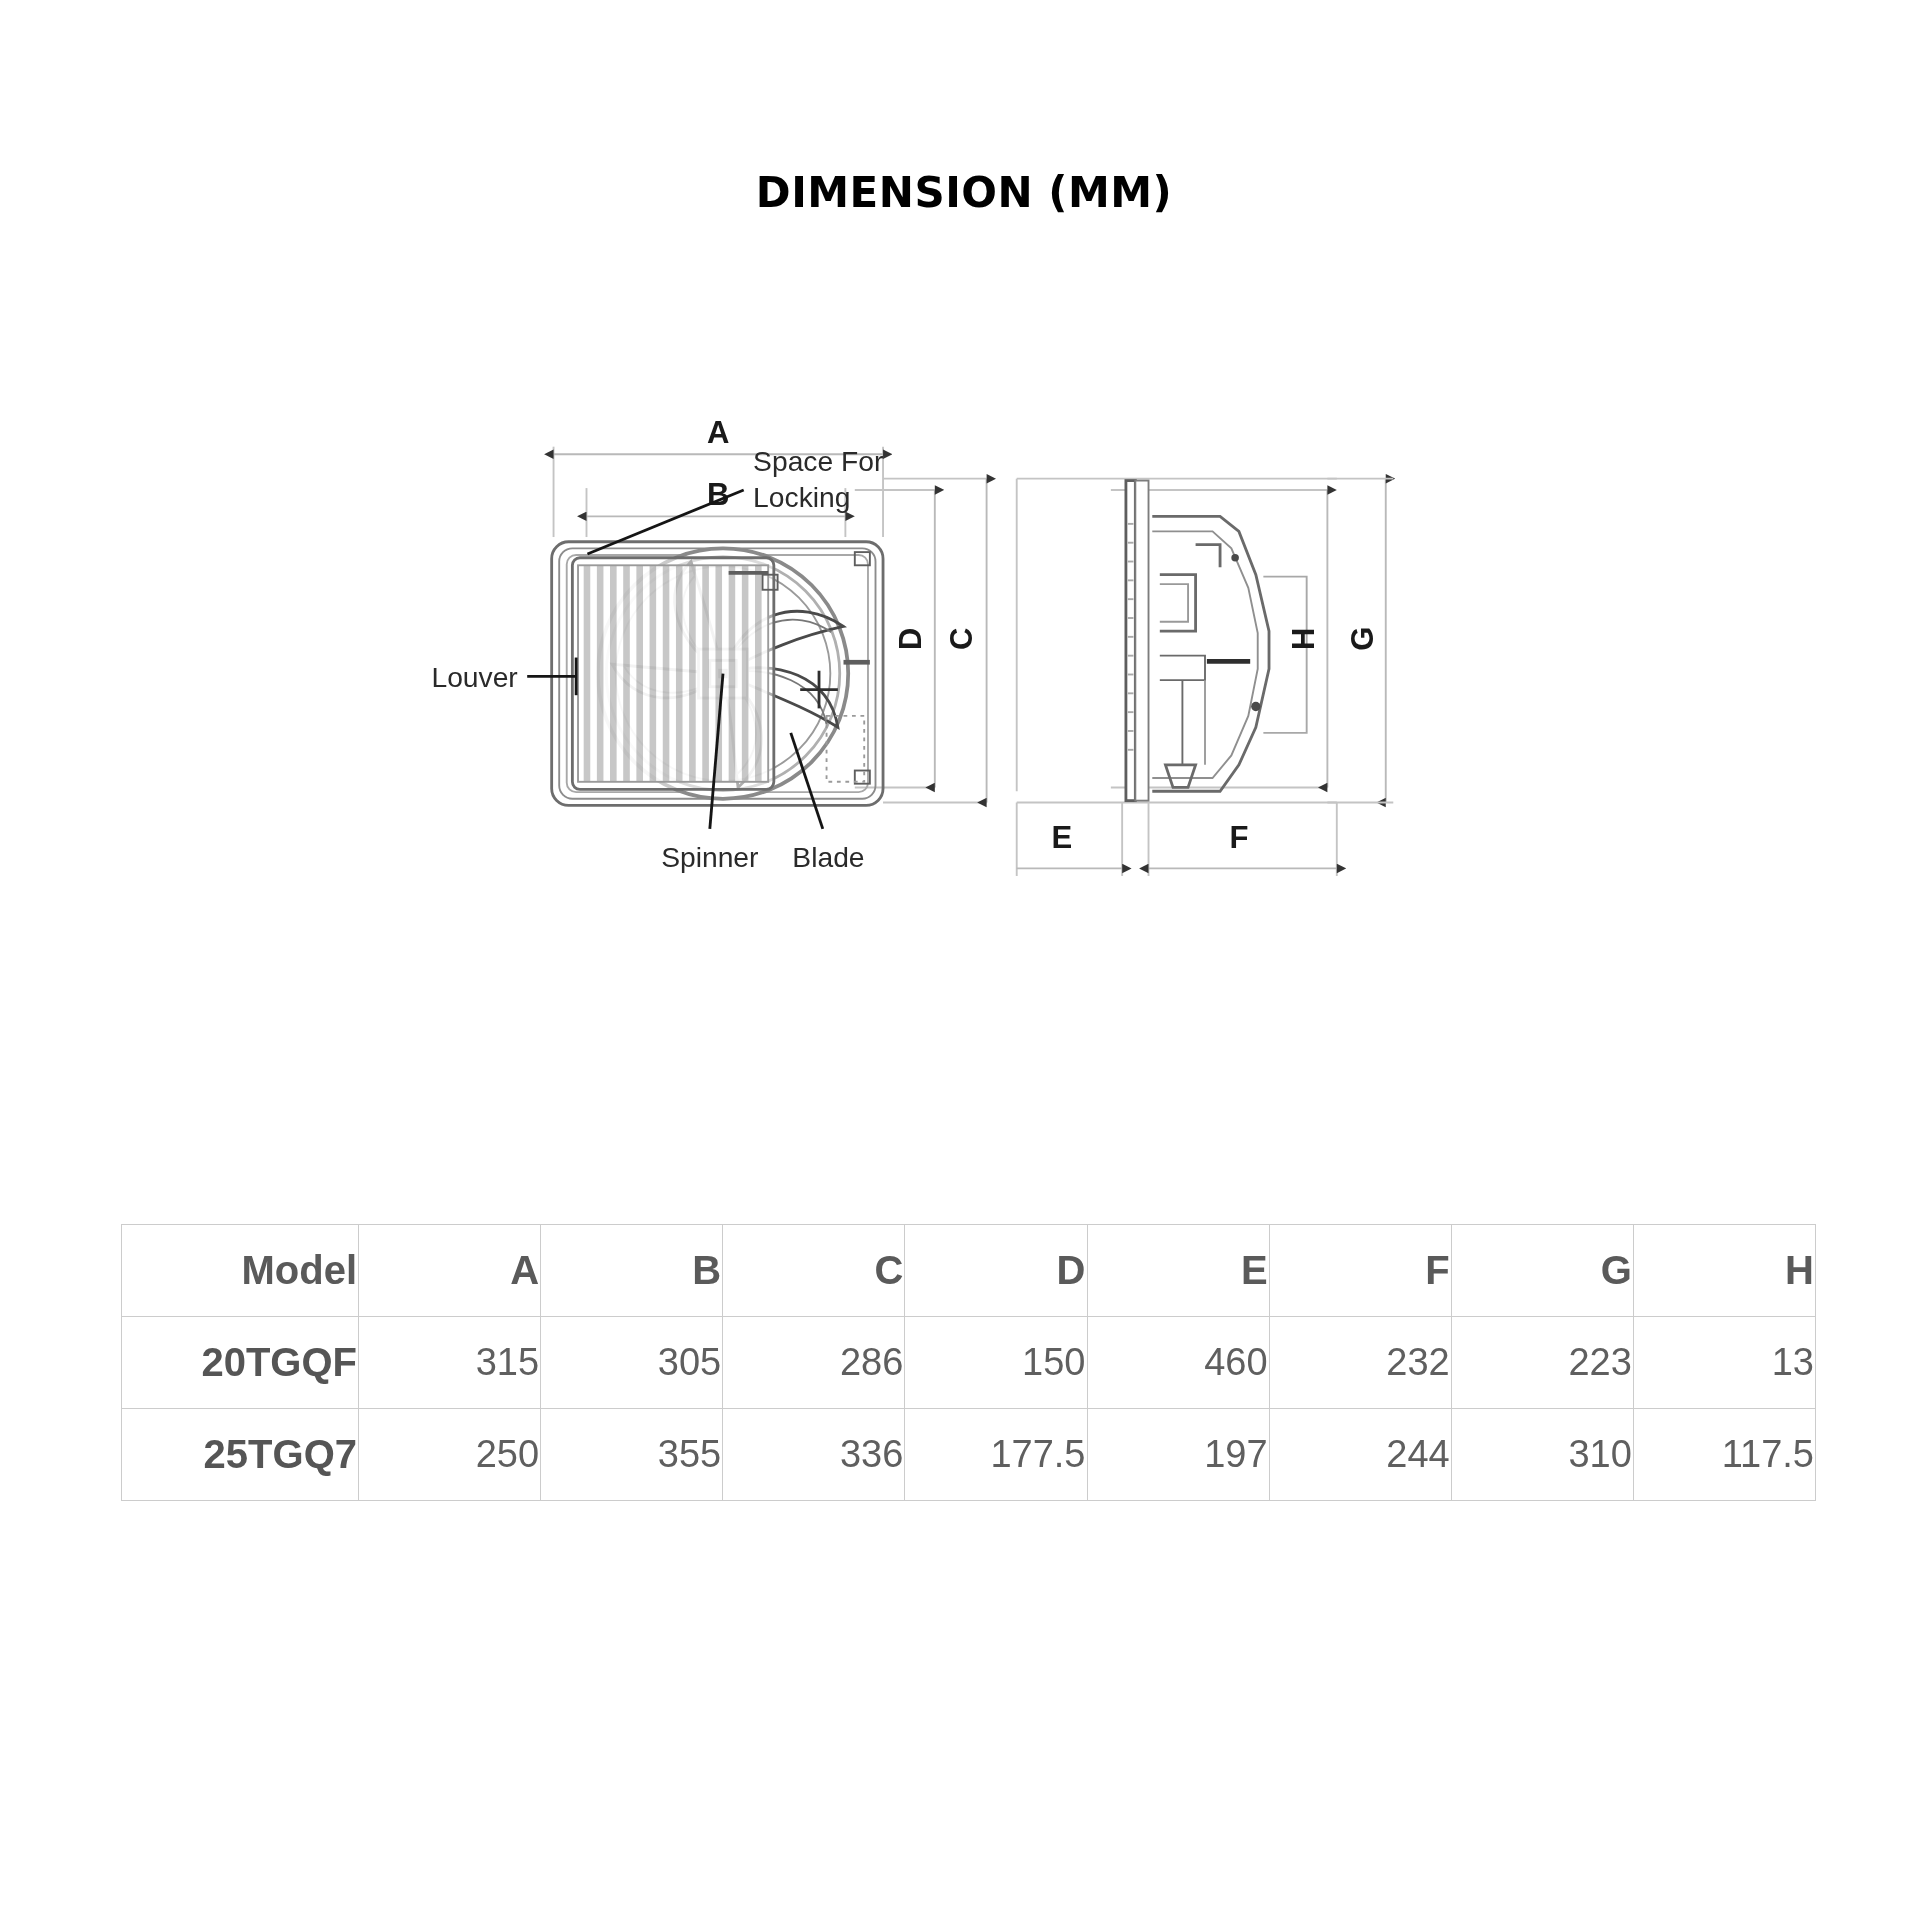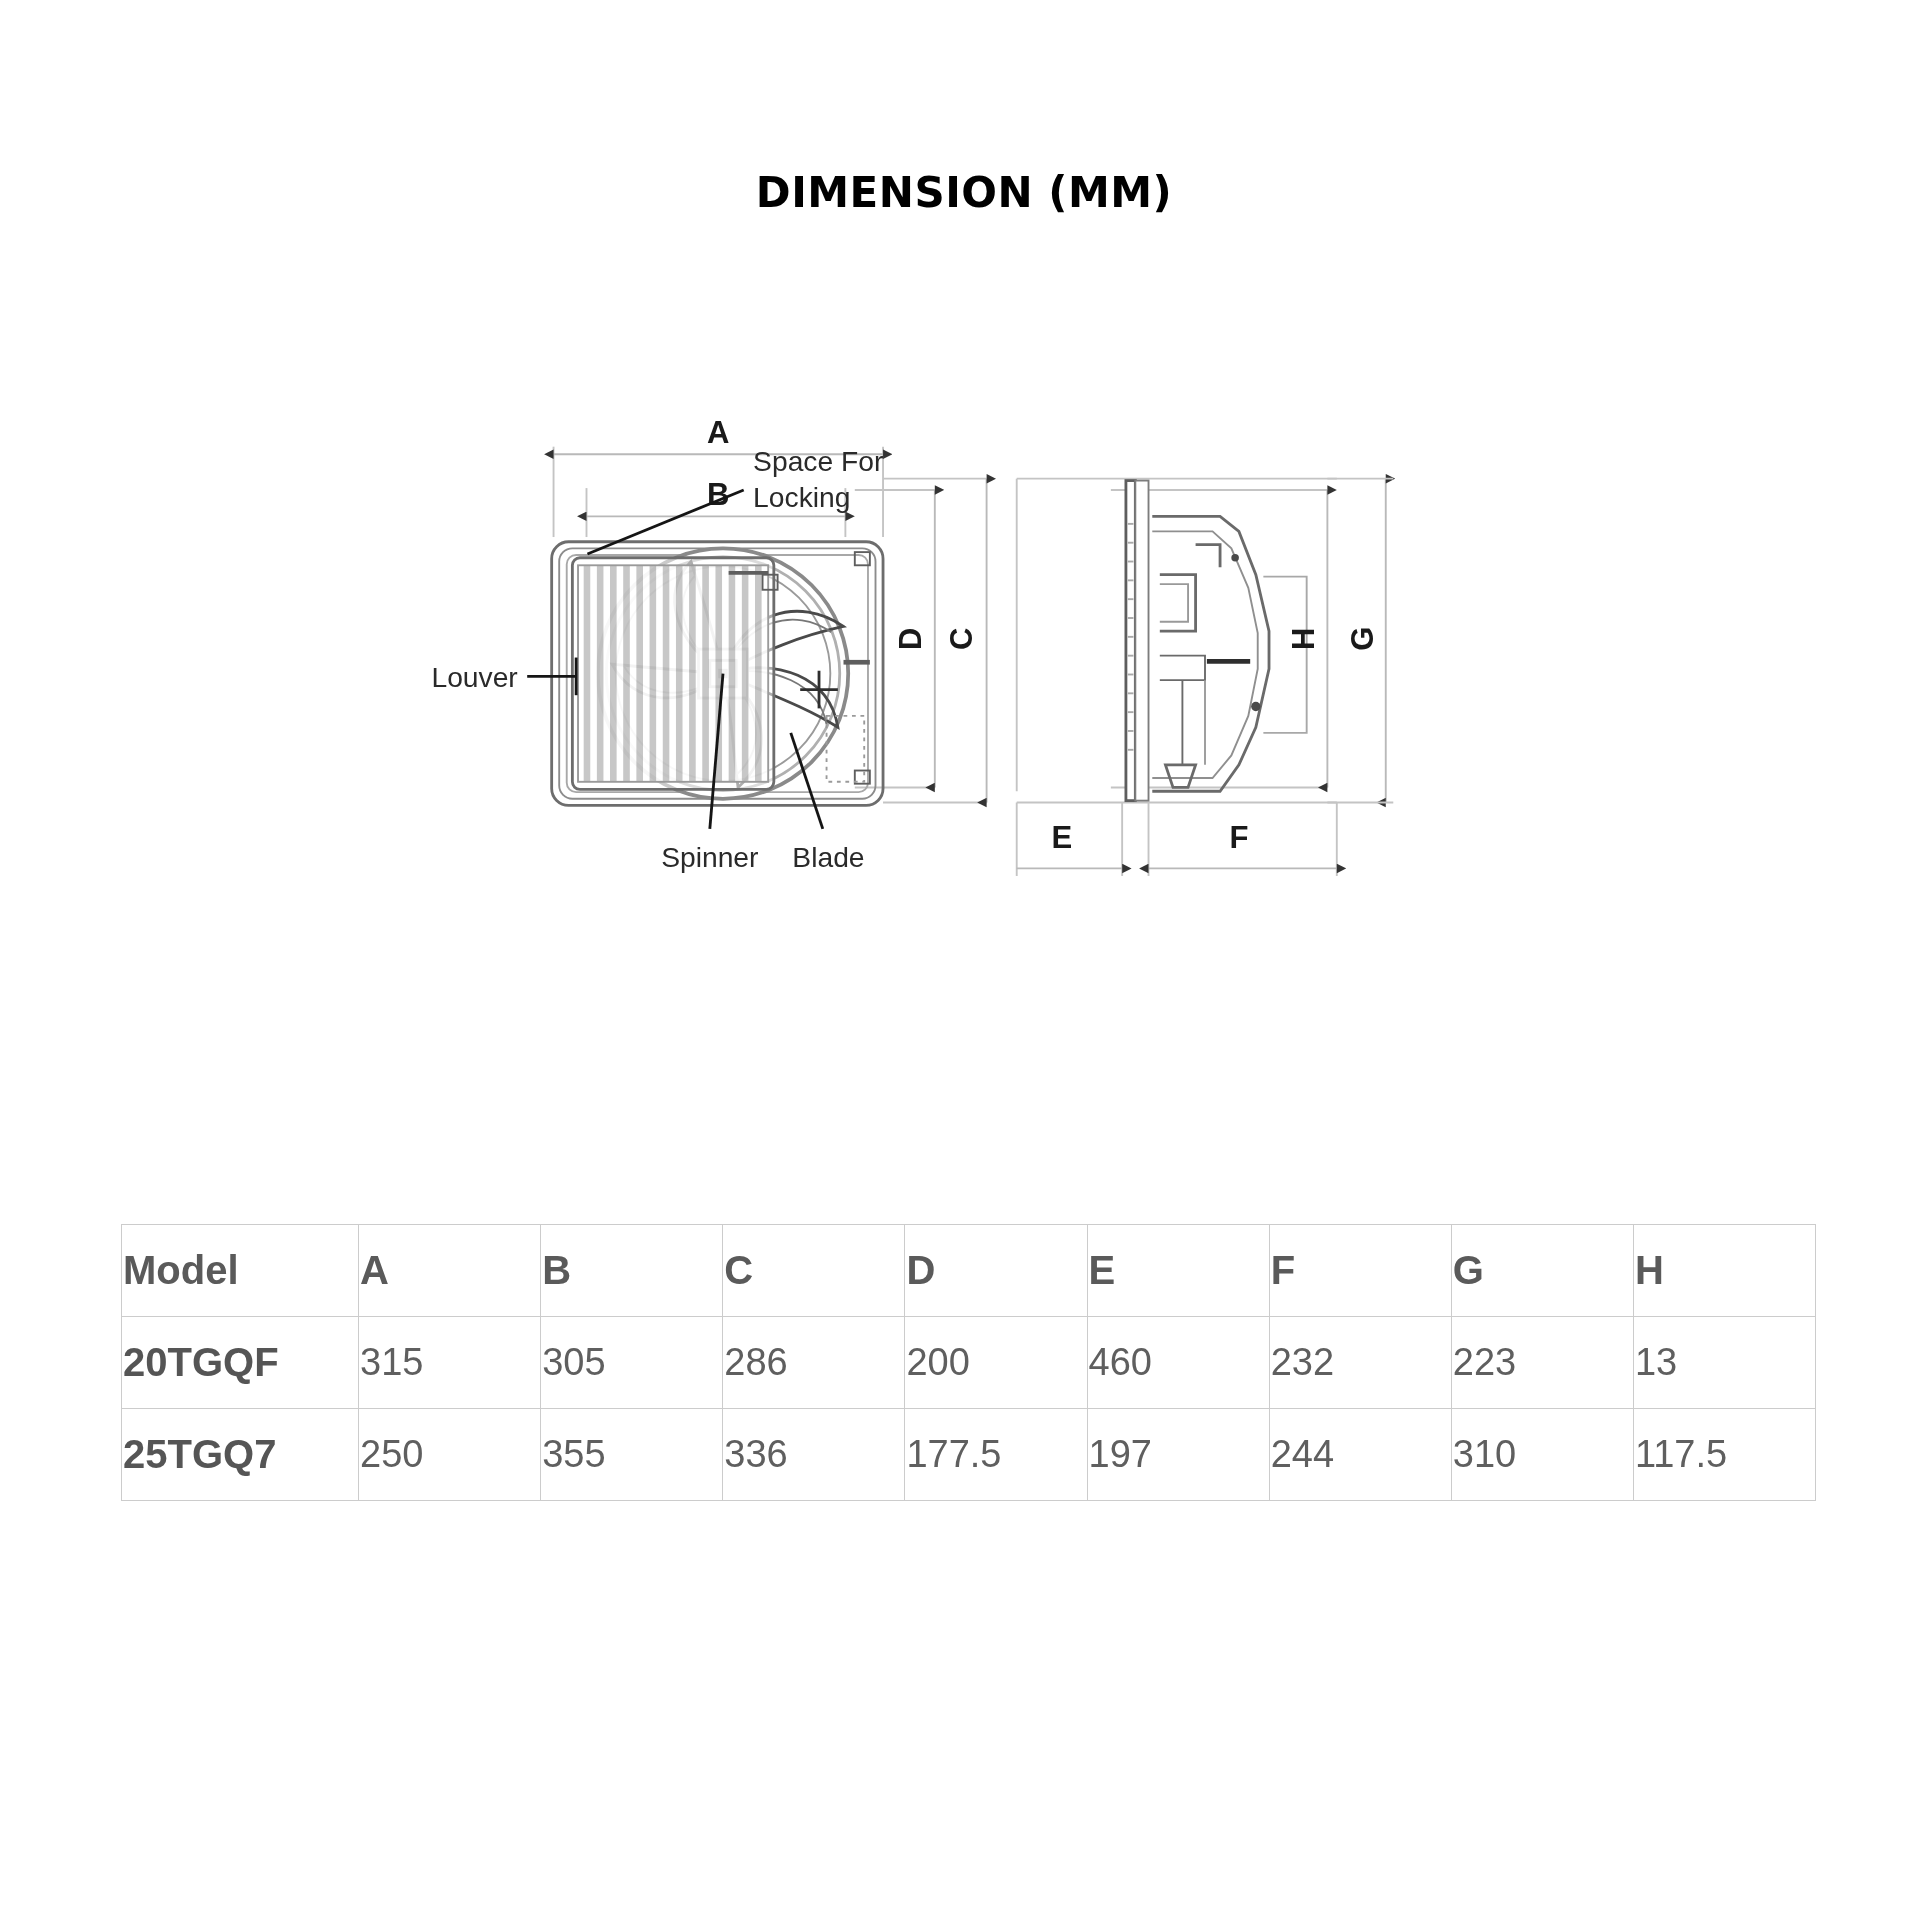--- a/index.html
+++ b/index.html
@@ -61,21 +61,21 @@
     width: 1695px;
   }
   table.spec-table {
     border-collapse: collapse;
     width: 1695px;
     table-layout: fixed;
   }
   table.spec-table td, table.spec-table th {
     border: 1.9px solid #cccccc;
     height: 89px;
-    text-align: left;
+    text-align: right;
     vertical-align: middle;
     color: #5f5f5f;
     font-size: 38px;
     font-weight: 400;
     font-family: "Liberation Sans", sans-serif;
   }
   table.spec-table th {
     font-weight: 700;
     font-size: 40px;
     color: #5a5a5a;
@@ -325,21 +325,21 @@
         <th>G</th>
         <th>H</th>
       </tr>
     </thead>
     <tbody>
       <tr>
         <td class="model-cell">20TGQF</td>
         <td>315</td>
         <td>305</td>
         <td>286</td>
-        <td>200</td>
+        <td>150</td>
         <td>460</td>
         <td>232</td>
         <td>223</td>
         <td>13</td>
       </tr>
       <tr>
         <td class="model-cell">25TGQ7</td>
         <td>250</td>
         <td>355</td>
         <td>336</td>

